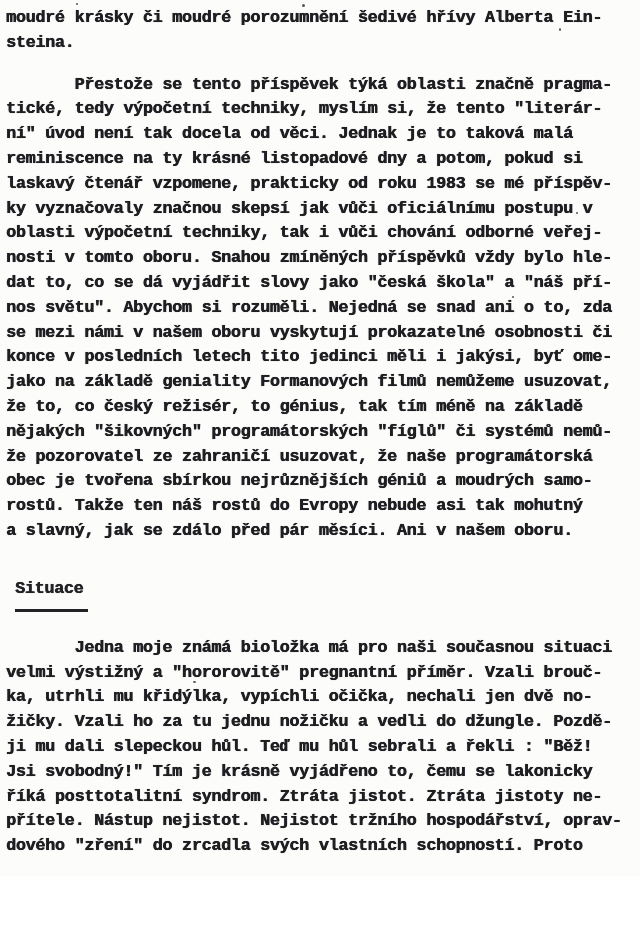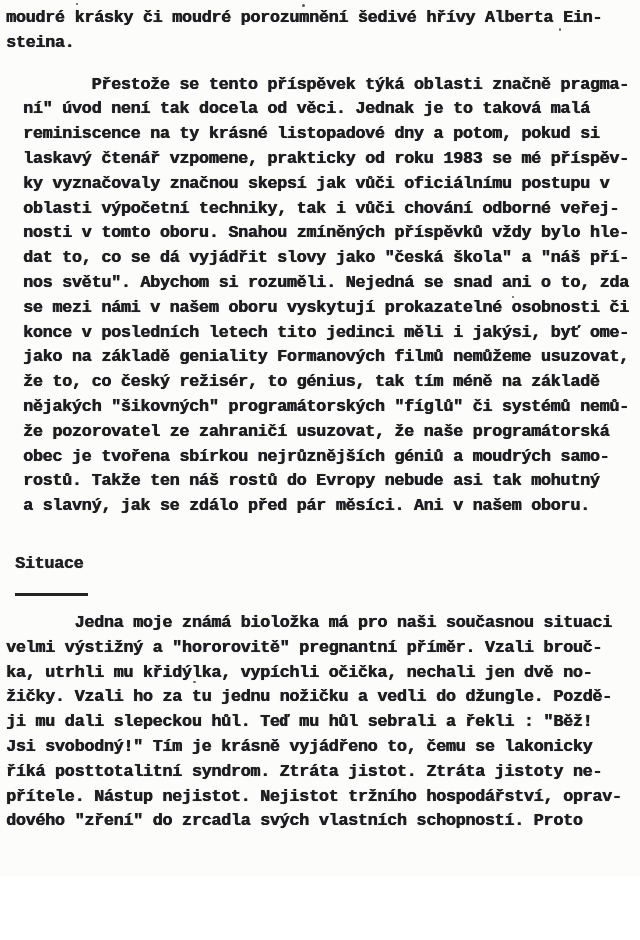--- a/index.html
+++ b/index.html
@@ -19,26 +19,26 @@
     font-size: 16.8px;
     line-height: 24.8px;
     letter-spacing: -0.3px;
   }
   .line {
     white-space: pre;
     text-shadow: 0.5px 0 0 currentColor, 0 0 0.9px rgba(25,25,30,0.55);
     filter: contrast(1.05);
   }
   .block-intro { margin-top: 0; }
-  .block-main { margin-top: 17px; margin-left: 17px; }
+  .block-main { margin-top: 17px; }
   .heading-row { margin-top: 33px; height: 25px; padding-left: 9px; }
   .section-heading {
     display: inline-block;
     border-bottom: 3px solid currentColor;
-    padding: 0 5px 16px 0;
+    padding: 0 5px 7px 0;
     text-shadow: 0.5px 0 0 currentColor, 0 0 0.9px rgba(25,25,30,0.55);
     white-space: pre;
   }
   .block-situace { margin-top: 34px; }
   .speck {
     position: absolute;
     border-radius: 50%;
     background: rgba(30,30,34,0.75);
   }
 </style>
@@ -47,20 +47,21 @@
 
 <div class="page" style="background: rgb(252, 252, 250); color: rgb(35, 35, 39);">
 
   <div class="block-intro">
       <div class="line">moudré krásky či moudré porozumnění šedivé hřívy Alberta Ein-</div>
       <div class="line">steina.</div>
     </div>
 
   <div class="block-main">
       <div class="line">       Přestože se tento příspěvek týká oblasti značně pragma-</div>
+      <div class="line">tické, tedy výpočetní techniky, myslím si, že tento "literár-</div>
       <div class="line">ní" úvod není tak docela od věci. Jednak je to taková malá</div>
       <div class="line">reminiscence na ty krásné listopadové dny a potom, pokud si</div>
       <div class="line">laskavý čtenář vzpomene, prakticky od roku 1983 se mé příspěv-</div>
       <div class="line">ky vyznačovaly značnou skepsí jak vůči oficiálnímu postupu v</div>
       <div class="line">oblasti výpočetní techniky, tak i vůči chování odborné veřej-</div>
       <div class="line">nosti v tomto oboru. Snahou zmíněných příspěvků vždy bylo hle-</div>
       <div class="line">dat to, co se dá vyjádřit slovy jako "česká škola" a "náš pří-</div>
       <div class="line">nos světu". Abychom si rozuměli. Nejedná se snad ani o to, zda</div>
       <div class="line">se mezi námi v našem oboru vyskytují prokazatelné osobnosti či</div>
       <div class="line">konce v posledních letech tito jedinci měli i jakýsi, byť ome-</div>

